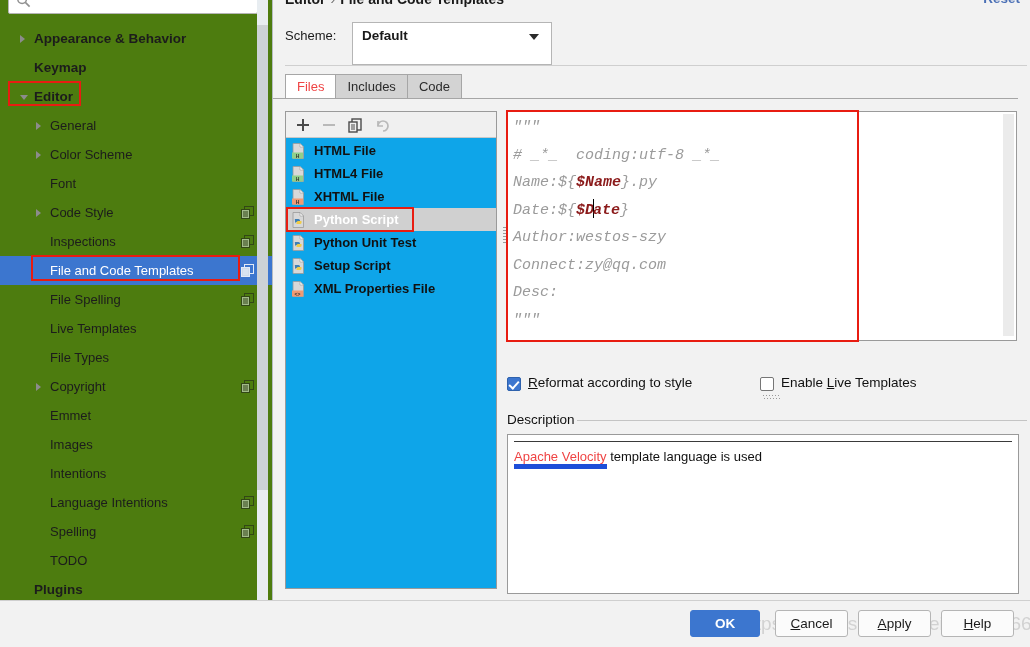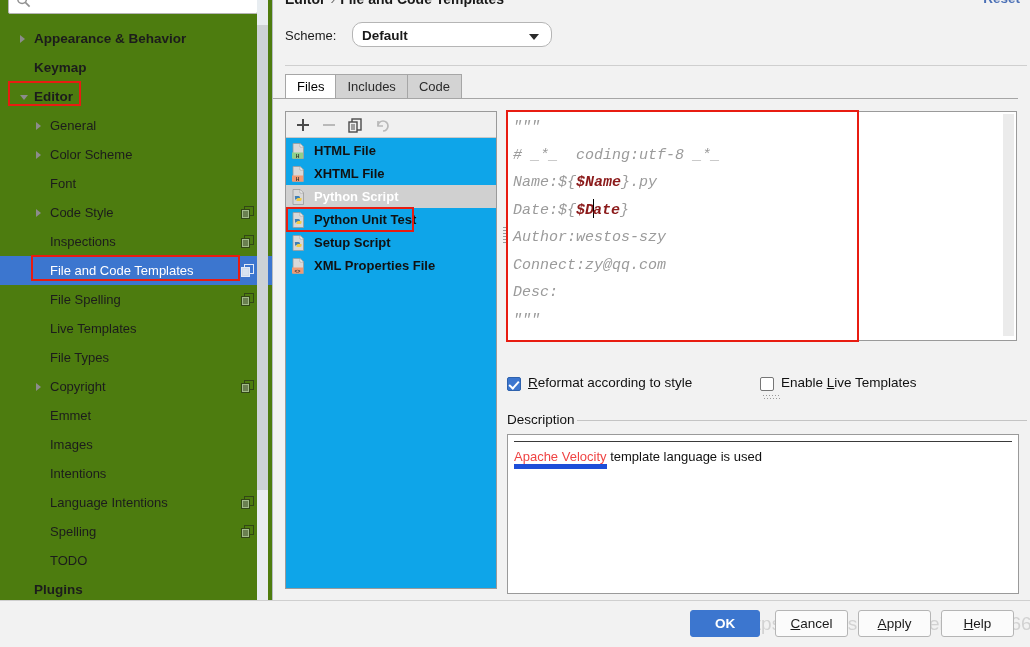--- a/index.html
+++ b/index.html
@@ -62,38 +62,38 @@
   .breadcrumb{
     position:absolute;left:12px;top:-9px;font-weight:bold;font-size:14px;color:#1a1a1a;white-space:nowrap;
   }
   .bc-sep{color:#6d6d6d;font-weight:normal;padding:0 5px;}
   .reset-link{
     position:absolute;right:10px;top:-9px;color:#4a6fb5;font-weight:bold;font-size:13.5px;cursor:pointer;
   }
   .scheme-row{position:absolute;left:12px;top:22px;height:28px;}
   .scheme-label{position:absolute;left:0;top:6px;font-size:13px;color:#1a1a1a;}
   .combo{
-    position:absolute;left:67px;top:0;width:200px;height:25px;
-    background:#fff;border:1px solid #b5b5b5;border-radius:10px;box-sizing:border-box;
+    position:absolute;left:67px;top:0;width:200px;height:43px;
+    background:#fff;border:1px solid #b5b5b5;border-radius:0;box-sizing:border-box;
   }
   .combo-val{position:absolute;left:9px;top:5px;font-weight:bold;font-size:13.5px;}
   .combo-arrow{
     position:absolute;right:12px;top:11px;width:0;height:0;
     border-left:5px solid transparent;border-right:5px solid transparent;border-top:6px solid #2b2b2b;
   }
   .hrule{position:absolute;left:12px;top:65px;width:742px;height:1px;background:#cfcfcf;}
 
   
   .tabs{position:absolute;left:12px;top:74px;height:24px;}
   .tab{
     position:relative;float:left;height:24px;line-height:23px;padding:0 11px;
     border:1px solid #a6a6a6;border-bottom:none;background:#d3d3d3;color:#2b2b2b;
     font-size:13px;box-sizing:border-box;margin-right:-1px;
   }
-  .tab.active{background:#ffffff;color:#000000;}
+  .tab.active{background:#ffffff;color:#ef4444;}
   .tab-underline{position:absolute;left:0;top:98px;width:745px;height:1px;background:#a6a6a6;}
 
   
   .listpanel{
     position:absolute;left:12px;top:111px;width:212px;height:478px;
     background:#0ea5e9;border:1px solid #9a9a9a;box-sizing:border-box;
   }
   .list-toolbar{
     position:absolute;left:0;top:0;width:100%;height:26px;background:#f0f0f0;
     border-bottom:1px solid #c8c8c8;box-sizing:border-box;
@@ -307,20 +307,26 @@
       <div class="tlist" id="tlist">
           <div class="titem"><svg class="ficon" viewBox="0 0 15 16">
               <path d="M2 0.5 h7 l3.5 3.5 v11.5 h-10.5 z" fill="#d8d8d8" stroke="#9a9a9a" stroke-width="0.8"></path>
               <path d="M9 0.5 v3.5 h3.5 z" fill="#ffffff" stroke="#9a9a9a" stroke-width="0.6"></path>
               <rect x="1" y="9.5" width="11" height="6" fill="#8fd08b"></rect>
               <text x="6.5" y="14.7" font-size="5" text-anchor="middle" fill="#333" font-family="Liberation Sans, sans-serif">H</text>
             </svg><span>HTML File</span></div>
           <div class="titem"><svg class="ficon" viewBox="0 0 15 16">
               <path d="M2 0.5 h7 l3.5 3.5 v11.5 h-10.5 z" fill="#d8d8d8" stroke="#9a9a9a" stroke-width="0.8"></path>
               <path d="M9 0.5 v3.5 h3.5 z" fill="#ffffff" stroke="#9a9a9a" stroke-width="0.6"></path>
+              <rect x="1" y="9.5" width="11" height="6" fill="#8fd08b"></rect>
+              <text x="6.5" y="14.7" font-size="5" text-anchor="middle" fill="#333" font-family="Liberation Sans, sans-serif">H</text>
+            </svg><span>HTML4 File</span></div>
+          <div class="titem"><svg class="ficon" viewBox="0 0 15 16">
+              <path d="M2 0.5 h7 l3.5 3.5 v11.5 h-10.5 z" fill="#d8d8d8" stroke="#9a9a9a" stroke-width="0.8"></path>
+              <path d="M9 0.5 v3.5 h3.5 z" fill="#ffffff" stroke="#9a9a9a" stroke-width="0.6"></path>
               <rect x="1" y="9.5" width="11" height="6" fill="#f09a74"></rect>
               <text x="6.5" y="14.7" font-size="5" text-anchor="middle" fill="#333" font-family="Liberation Sans, sans-serif">H</text>
             </svg><span>XHTML File</span></div>
           <div class="titem sel"><svg class="ficon" viewBox="0 0 15 16">
               <path d="M2 0.5 h7 l3.5 3.5 v11.5 h-10.5 z" fill="#d8d8d8" stroke="#9a9a9a" stroke-width="0.8"></path>
               <path d="M9 0.5 v3.5 h3.5 z" fill="#ffffff" stroke="#9a9a9a" stroke-width="0.6"></path>
               <path d="M4 7 h3.5 a1.5 1.5 0 0 1 1.5 1.5 v1.5 h-3.5 a1.5 1.5 0 0 0 -1.5 1.5 v-3 a1.5 1.5 0 0 1 0 -1.5z" fill="#3f7fb5"></path>
               <path d="M10.5 9 h-3.5 a1.5 1.5 0 0 0 -1.5 1.5 v1.5 h3.5 a1.5 1.5 0 0 0 1.5 -1.5z" fill="#f2cc45"></path>
             </svg><span>Python Script</span></div>
           <div class="titem"><svg class="ficon" viewBox="0 0 15 16">

